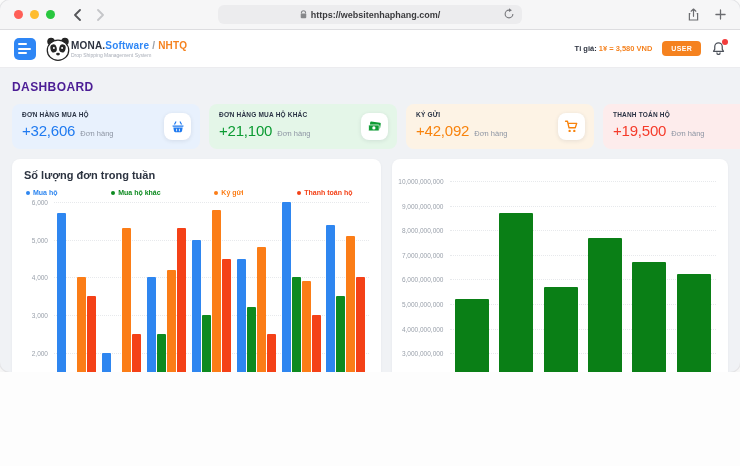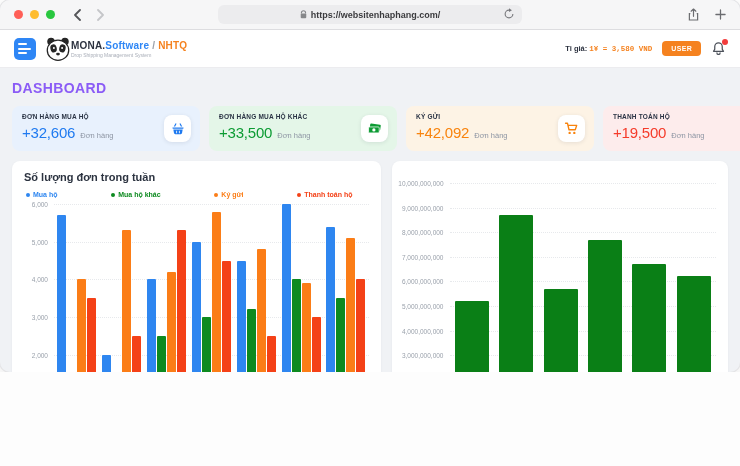--- a/index.html
+++ b/index.html
@@ -28,29 +28,29 @@
   .hamburger { width:22px; height:22px; border:none; border-radius:5px; background:#2e86f5;
                display:flex; flex-direction:column; justify-content:center; gap:2.5px; padding-left:4px; cursor:pointer; }
   .hamburger span { height:2px; border-radius:2px; background:#fff; display:block; }
   .hamburger span:nth-child(1){ width:9px; } .hamburger span:nth-child(2){ width:13px; } .hamburger span:nth-child(3){ width:9px; }
   .brand { display:flex; align-items:center; }
   .brand-text .line1 { font-size:10px; font-weight:bold; letter-spacing:.2px; }
   .brand-text .line2 { font-size:5px; color:#a9aeb8; margin-top:1px; }
   .b-dark{ color:#2d3340; } .b-blue{ color:#2e86f5; } .b-sep{ color:#9aa0aa; } .b-orange{ color:#f5821f; }
   .appbar-right { margin-left:auto; display:flex; align-items:center; gap:10px; }
   .rate { font-size:7.5px; font-weight:bold; color:#2d3340; }
-  .rate .rate-val { color:#f5821f;font-family:Liberation Mono, monospace; }
+  .rate .rate-val { color:#f5821f; }
   .user-btn { background:#f5821f; color:#fff; border:none; border-radius:4px;
               font-size:7px; font-weight:bold; padding:4px 9px; letter-spacing:.3px; cursor:pointer; }
   .bell-wrap { position:relative; width:15px; height:15px; }
   .badge { position:absolute; top:-2px; right:-2px; width:6px; height:6px; border-radius:50%; background:#f23c3c; }
 
   
   .main { height:398px; padding:8px 12px 0; overflow:hidden; }
-  .page-title { font-size:14px; font-weight:bold; color:#8b5cf6; letter-spacing:.4px; margin:4px 0 10px; }
+  .page-title { font-size:12px; font-weight:bold; color:#4c1d95; letter-spacing:.4px; margin:4px 0 10px; }
 
   .stats { display:flex; gap:9px; }
   .stat-card { flex:none; width:188px; height:45px; border-radius:8px; padding:7px 10px; position:relative; cursor:pointer; }
   .stat-label { font-size:6.5px; font-weight:bold; color:#2b3445; letter-spacing:.2px; }
   .stat-row { display:flex; align-items:baseline; gap:5px; margin-top:4px; }
   .stat-value { font-size:15px; font-weight:normal; letter-spacing:-.2px; }
   .stat-unit { font-size:7.5px; color:#8d95a3; }
   .stat-icon-box { position:absolute; right:9px; top:9px; width:27px; height:27px; background:#fff;
                    border-radius:8px; box-shadow:0 1px 4px rgba(30,40,60,.10); display:flex; align-items:center; justify-content:center; }
 
@@ -189,21 +189,21 @@
           </div>
           <div class="stat-icon-box">
             <svg width="14" height="14" viewBox="0 0 24 24" fill="#1f7af0">
                 <path d="M9.3 3.6a1 1 0 00-1.7-1L4.7 7.5h2.4l2.2-3.9zm5.4 0a1 1 0 011.7-1l2.9 4.9h-2.4l-2.2-3.9zM2.5 9.5h19l-.4 2H2.9l-.4-2zM4 13h16l-1.1 6a2.2 2.2 0 01-2.2 1.8H7.3A2.2 2.2 0 015.1 19L4 13zm5 1.8v4.4h1.4v-4.4H9zm4.6 0v4.4H15v-4.4h-1.4z"></path>
               </svg>
           </div>
         </div>
         <div class="stat-card" style="background: rgb(228, 246, 232);">
           <div class="stat-label">ĐƠN HÀNG MUA HỘ KHÁC</div>
           <div class="stat-row">
-            <span class="stat-value" style="color: rgb(12, 155, 51);">+33,500</span>
+            <span class="stat-value" style="color: rgb(12, 155, 51);">+21,100</span>
             <span class="stat-unit">Đơn hàng</span>
           </div>
           <div class="stat-icon-box">
             <svg width="15" height="15" viewBox="0 0 24 24">
                 <rect x="4.6" y="5" width="17" height="9.5" rx="1.5" fill="#0c9b33" transform="rotate(8 13 10)"></rect>
                 <rect x="2.5" y="9.5" width="17" height="9.5" rx="1.5" fill="#0c9b33" stroke="#fff" stroke-width="1.2"></rect>
                 <circle cx="11" cy="14.2" r="2.6" fill="#fff"></circle>
               </svg>
           </div>
         </div>

